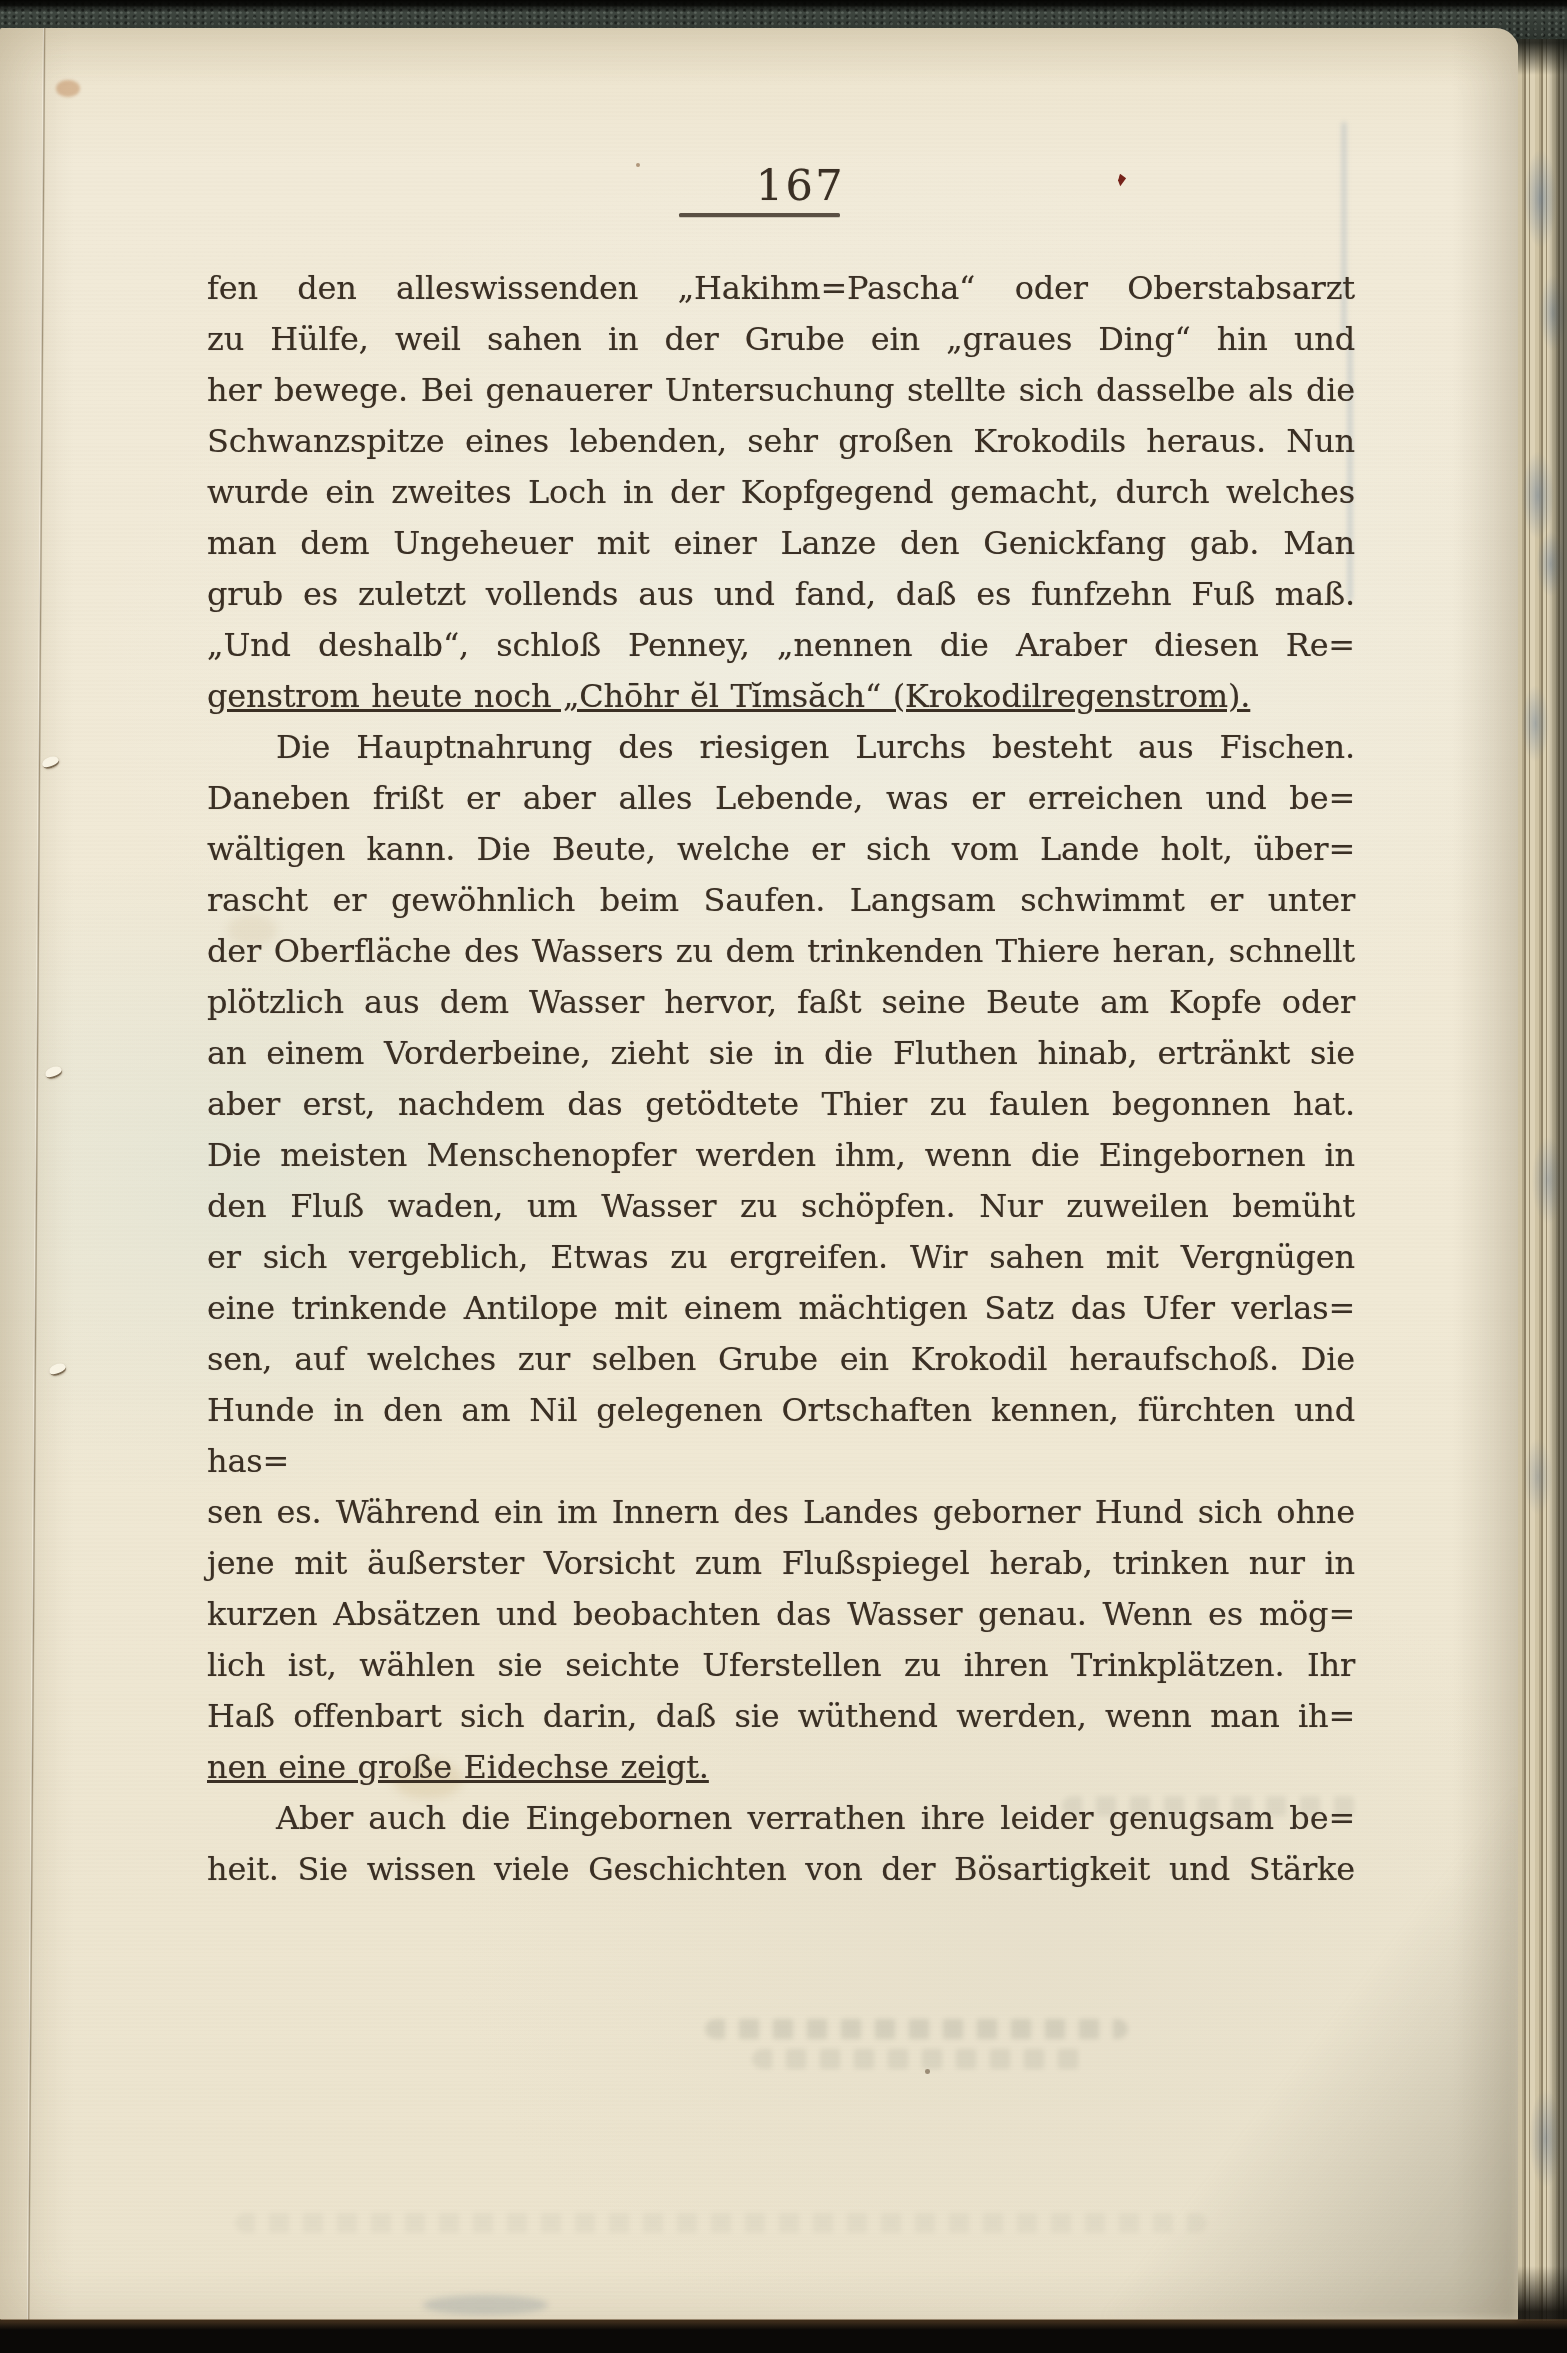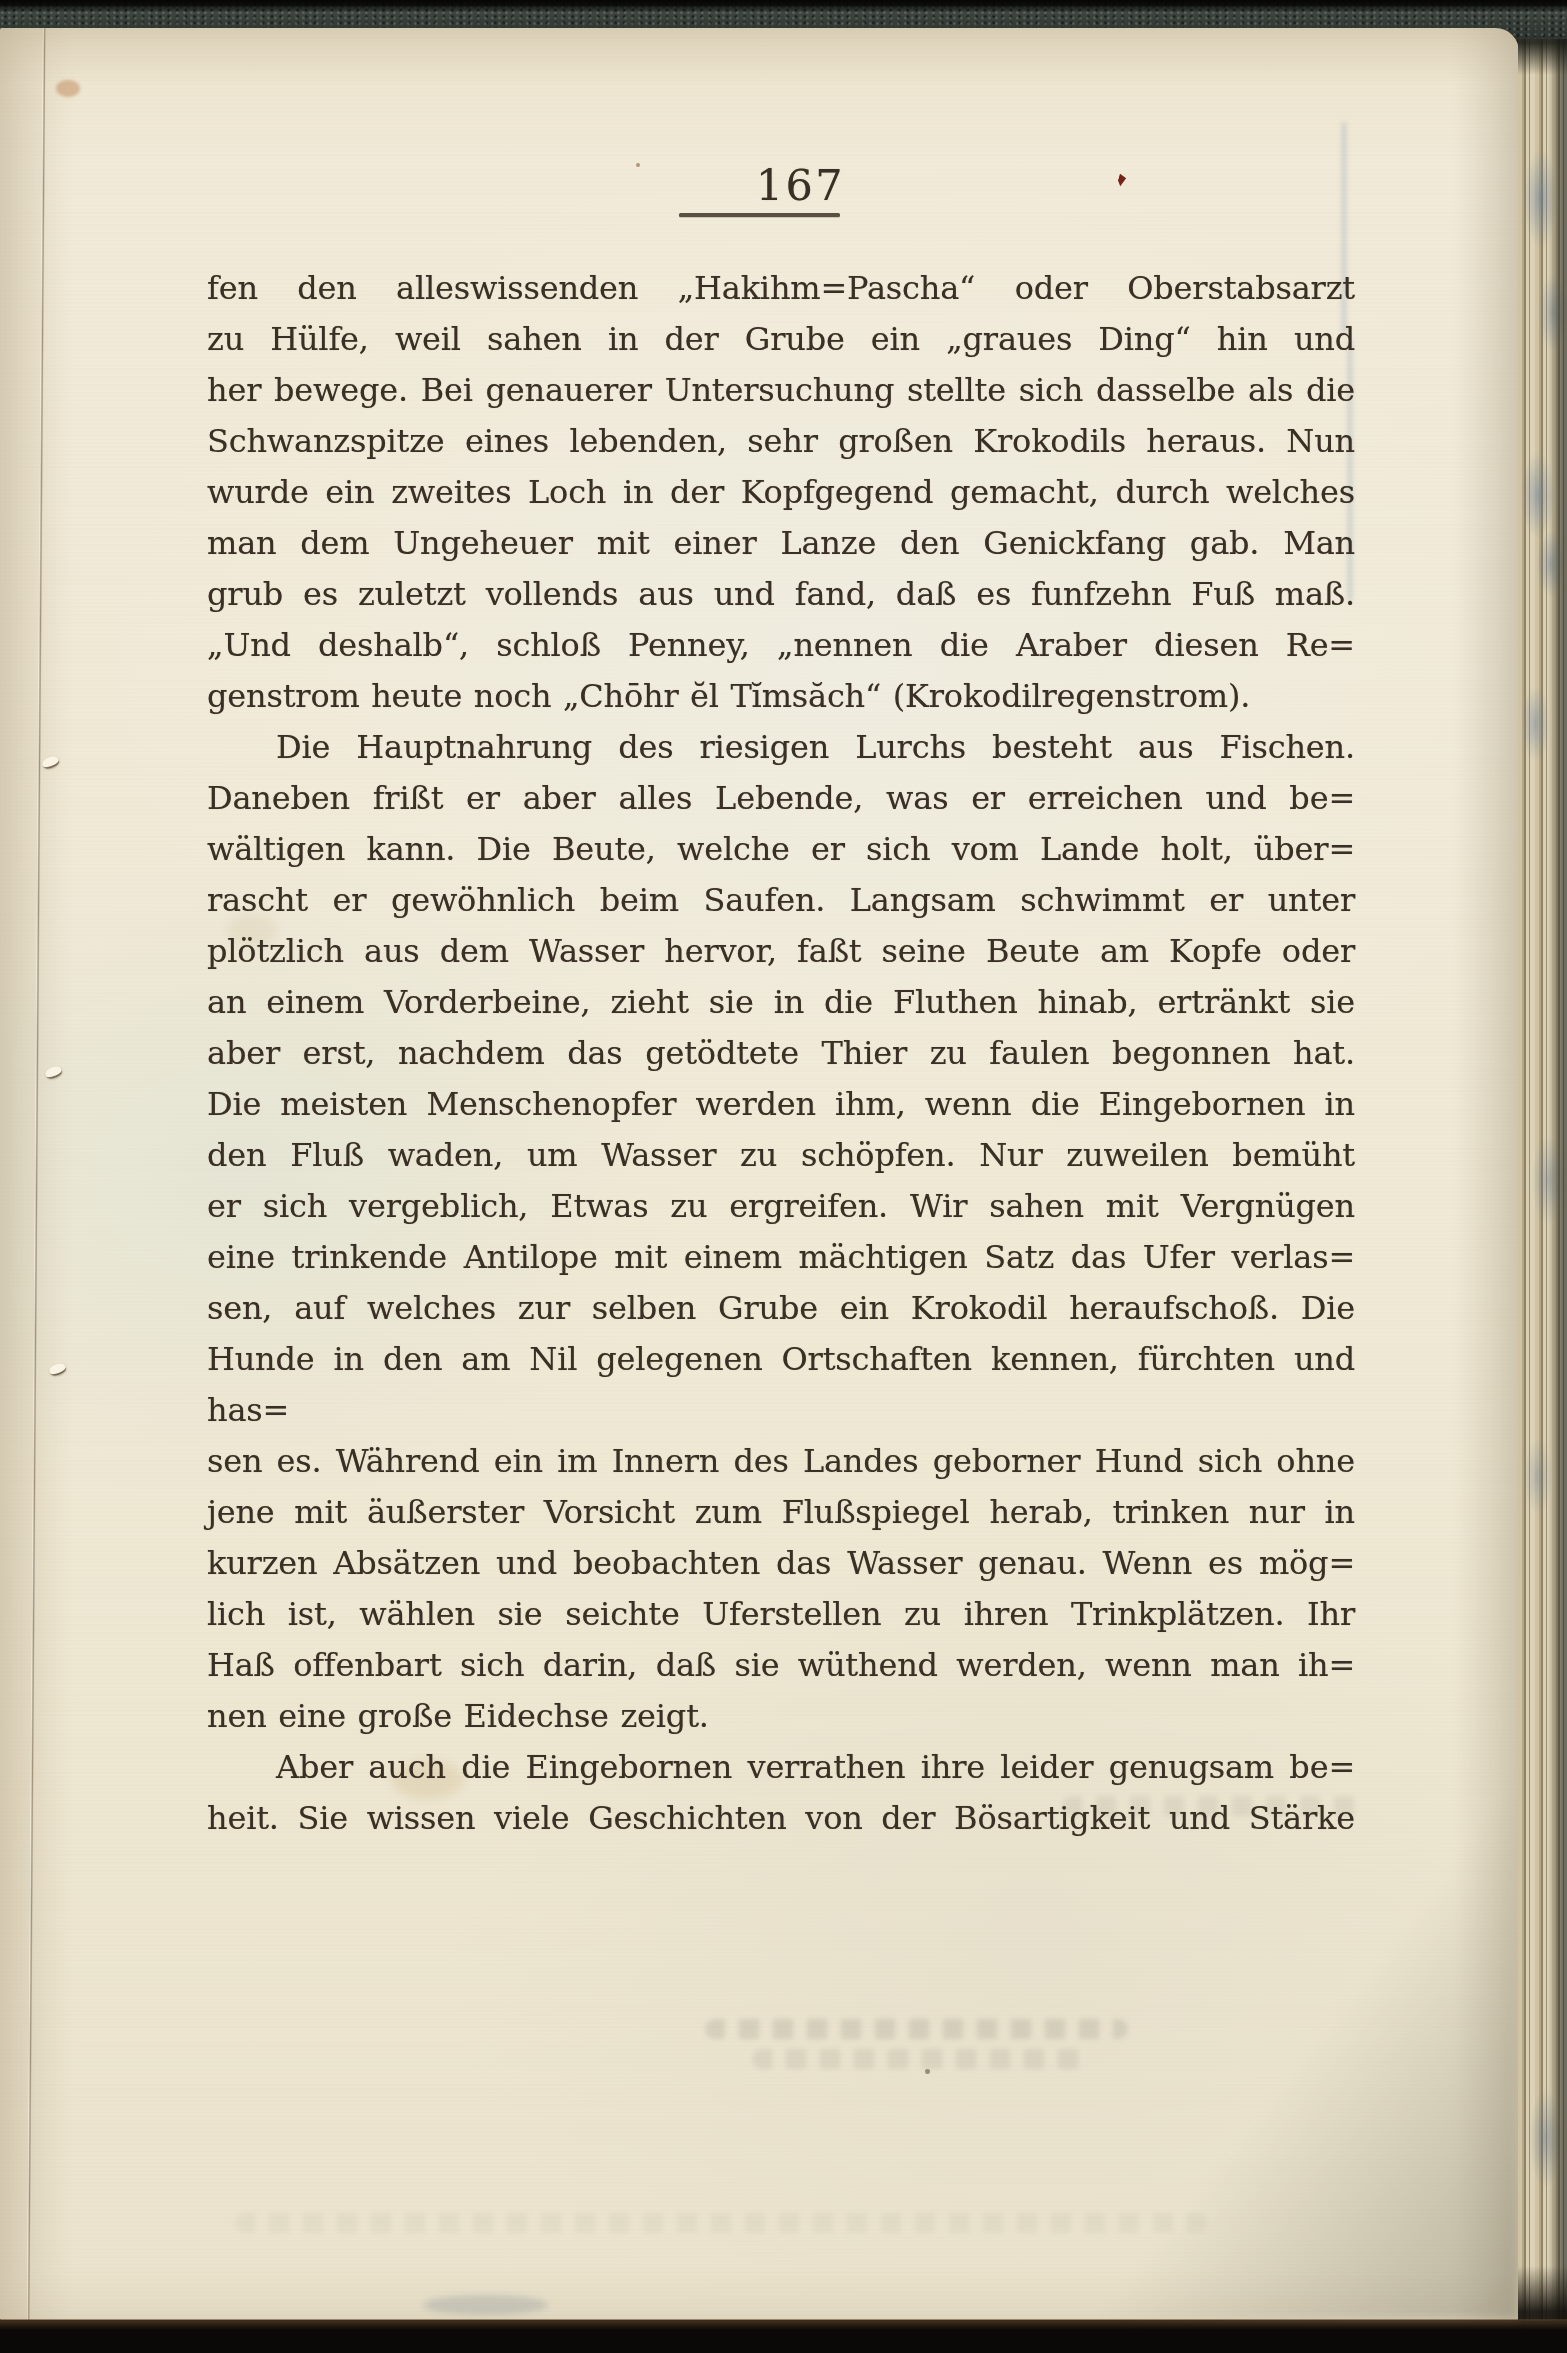--- a/index.html
+++ b/index.html
@@ -66,21 +66,21 @@
   .page-number-wrap{position:absolute;left:673px;top:135px;width:172px;text-align:center;}
   .page-number{font-size:43px;line-height:45px;letter-spacing:2.4px;color:var(--ink);
     text-shadow:0 0 0.8px rgba(58,47,36,.45);text-align:right;}
   .page-number-rule{width:161px;height:3.9px;margin:4.7px auto 0;background:var(--ink);
     border-radius:1.6px;opacity:.82;box-shadow:0 0.8px 0 rgba(58,47,36,.3);}
   
   .text-block{position:absolute;left:207px;top:235px;width:1148px;color:var(--ink);
     font-size:32px;line-height:51px;letter-spacing:-0.2px;word-spacing:1.6px;
     text-shadow:0 0 0.8px rgba(58,47,36,.4);}
   .line{text-align:justify;text-align-last:justify;}
-  .line.no-just{text-align:right;text-align-last:left;}
+  .line.no-just{text-align:right;text-align-last:left;text-decoration:underline;}
   .line.indent{text-indent:69px;}
   .ink-speck{position:absolute;width:7.8px;height:12.5px;background:var(--speck);
     clip-path:polygon(15% 0,100% 30%,40% 100%,0 55%);transform:rotate(8deg);}
   .dot{position:absolute;border-radius:50%;}
   
   .bottom-band{position:absolute;left:0;bottom:0;width:1568px;height:35px;
     background:linear-gradient(180deg, rgba(92,68,42,.55) 0 3.1px, var(--black) 11px);}
 </style>
 </head>
 <body>
@@ -127,20 +127,21 @@
         <div class="line">Schwanzspitze eines lebenden, sehr großen Krokodils heraus. Nun</div>
         <div class="line">wurde ein zweites Loch in der Kopfgegend gemacht, durch welches</div>
         <div class="line">man dem Ungeheuer mit einer Lanze den Genickfang gab. Man</div>
         <div class="line">grub es zuletzt vollends aus und fand, daß es funfzehn Fuß maß.</div>
         <div class="line">„Und deshalb“, schloß Penney, „nennen die Araber diesen Re=</div>
         <div class="line no-just">genstrom heute noch „Chōhr ĕl Tĭmsăch“ (Krokodilregenstrom).</div>
         <div class="line indent">Die Hauptnahrung des riesigen Lurchs besteht aus Fischen.</div>
         <div class="line">Daneben frißt er aber alles Lebende, was er erreichen und be=</div>
         <div class="line">wältigen kann. Die Beute, welche er sich vom Lande holt, über=</div>
         <div class="line">rascht er gewöhnlich beim Saufen. Langsam schwimmt er unter</div>
+        <div class="line">der Oberfläche des Wassers zu dem trinkenden Thiere heran, schnellt</div>
         <div class="line">plötzlich aus dem Wasser hervor, faßt seine Beute am Kopfe oder</div>
         <div class="line">an einem Vorderbeine, zieht sie in die Fluthen hinab, ertränkt sie</div>
         <div class="line">aber erst, nachdem das getödtete Thier zu faulen begonnen hat.</div>
         <div class="line">Die meisten Menschenopfer werden ihm, wenn die Eingebornen in</div>
         <div class="line">den Fluß waden, um Wasser zu schöpfen. Nur zuweilen bemüht</div>
         <div class="line">er sich vergeblich, Etwas zu ergreifen. Wir sahen mit Vergnügen</div>
         <div class="line">eine trinkende Antilope mit einem mächtigen Satz das Ufer verlas=</div>
         <div class="line">sen, auf welches zur selben Grube ein Krokodil heraufschoß. Die</div>
         <div class="line">Hunde in den am Nil gelegenen Ortschaften kennen, fürchten und has=</div>
         <div class="line">sen es. Während ein im Innern des Landes geborner Hund sich ohne</div>

